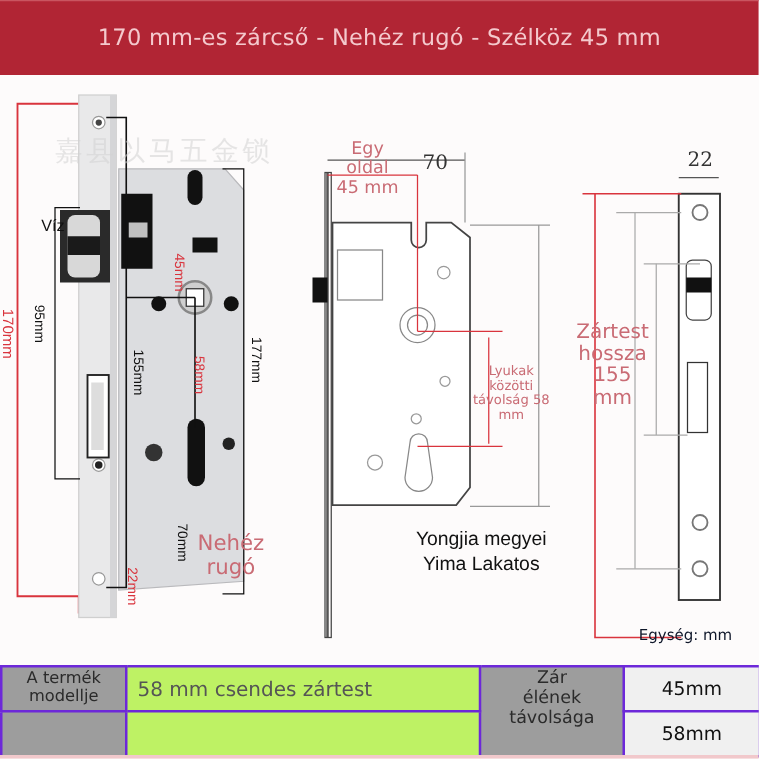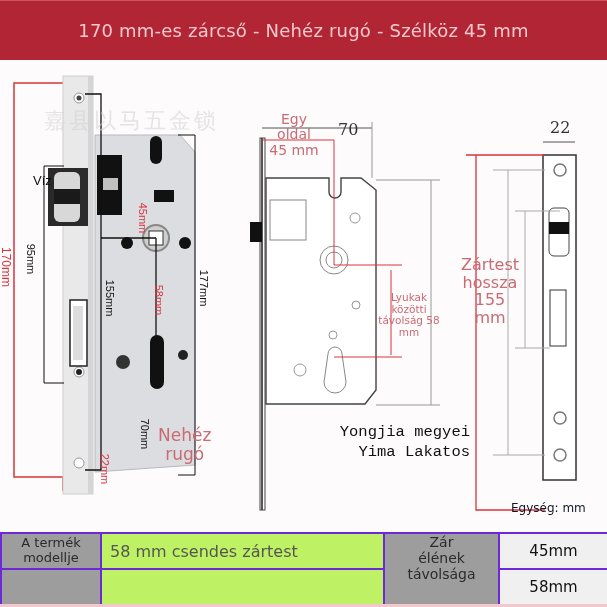--- a/index.html
+++ b/index.html
@@ -3,21 +3,21 @@
 <meta charset="utf-8">
 <style>
   html, body { margin:0; padding:0; }
   body { width:607px; height:607px; position:relative; overflow:hidden; background:#fdfbfb; font-family:"Liberation Sans", "DejaVu Sans", sans-serif; }
   .banner { position:absolute; left:0; top:0; width:607px; height:60px; background:#b12534; border-top:1px solid #c95560; box-sizing:border-box; display:flex; align-items:center; justify-content:center; }
   .banner span { color:#f4c9cd; font-family:"DejaVu Sans", sans-serif; font-size:18px; letter-spacing:0.2px; }
   .stage { position:absolute; left:0; top:60px; width:607px; height:470px; }
   .abs { position:absolute; }
   .red-ann { color:#c96b74; font-family:"DejaVu Sans", sans-serif; text-align:center; line-height:1.1; }
   .watermark { color:rgba(210,210,210,0.55); font-family:"DejaVu Serif", serif; font-size:22px; letter-spacing:3px; }
-  .caption { color:#111; font-family:Liberation Mono, monospace; font-size:15.5px; text-align:right; line-height:1.3; }
+  .caption { color:#111; font-family:Liberation Sans, sans-serif; font-size:15.5px; text-align:center; line-height:1.3; }
   .unit { color:#0f172a; font-size:12px; font-family:"DejaVu Sans", sans-serif; }
   table.spec { position:absolute; left:0; top:532px; width:607px; border-collapse:collapse; table-layout:fixed; }
   table.spec td { height:34px; padding:0; border:2px solid #6d28d9; font-family:"DejaVu Sans", sans-serif; }
   .c-dark { background:#9d9d9d; color:#2b2b2b; font-size:13px; text-align:center; line-height:1.15; }
   .c-light { background:#bef264; color:#555; font-size:16px; padding-left:8px !important; }
   .c-val { background:#f0f0f0; color:#111; font-size:15px; text-align:center; font-family:"Liberation Sans", sans-serif; }
   .pinkline { position:absolute; left:0; top:604px; width:607px; height:3px; background:#f1c8cb; }
 </style>
 </head>
 <body>

